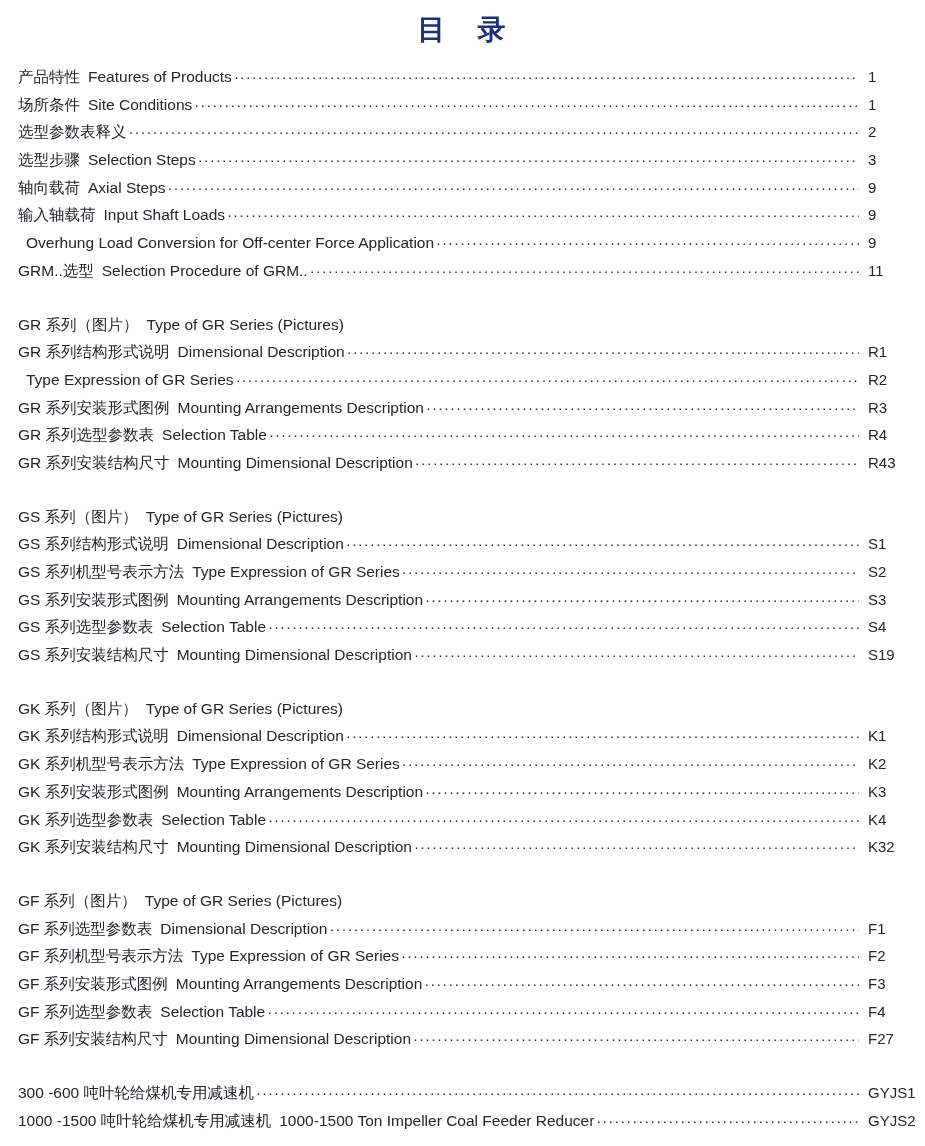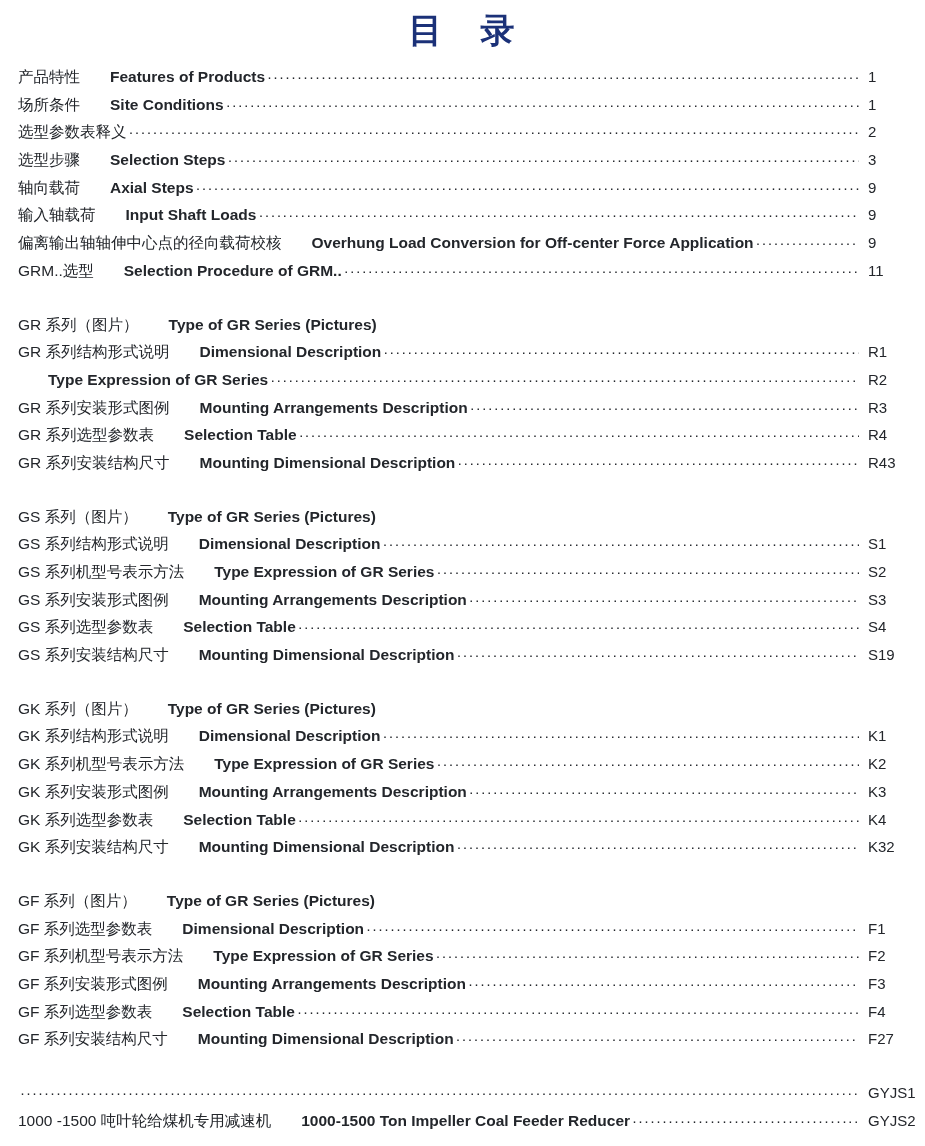--- a/index.html
+++ b/index.html
@@ -16,39 +16,39 @@
   .page {
     box-sizing: border-box;
     width: 925px;
     height: 1146px;
     padding: 10px 0 0 18px;
   }
   .title {
     margin: 0 0 13px 0;
     padding-right: 18px;
     text-align: center;
-    font-size: 34px;
+    font-size: 28px;
     line-height: 40px;
     font-weight: bold;
     color: #1b3178;
     letter-spacing: 2px;
   }
   .section { margin-top: 26px; }
   .section:first-child { margin-top: 0; }
   .row {
     display: flex;
     align-items: center;
     line-height: 27.7px;
     height: 27.7px;
     font-size: 15.5px;
     color: #23262b;
     white-space: nowrap;
   }
   .zh { flex: 0 0 auto; }
-  .en { flex: 0 0 auto; margin-left: 30px; font-weight: bold; }
+  .en { flex: 0 0 auto; margin-left: 8px; }
   .dots {
     flex: 1 1 auto;
     overflow: hidden;
     margin: 0 9px 0 2px;
     font-size: 15px;
     letter-spacing: 1px;
     color: #23262b;
   }
   .pageno {
     flex: 0 0 57px;
@@ -93,21 +93,20 @@
           <span class="dots">····································································································································································································································································</span>
           <span class="pageno">9</span>
         </div>
         <div class="row">
           <span class="zh">输入轴载荷</span>
           <span class="en">Input Shaft Loads</span>
           <span class="dots">····································································································································································································································································</span>
           <span class="pageno">9</span>
         </div>
         <div class="row">
-          <span class="zh">偏离输出轴轴伸中心点的径向载荷校核</span>
           <span class="en">Overhung Load Conversion for Off-center Force Application</span>
           <span class="dots">····································································································································································································································································</span>
           <span class="pageno">9</span>
         </div>
         <div class="row">
           <span class="zh">GRM..选型</span>
           <span class="en">Selection Procedure of GRM..</span>
           <span class="dots">····································································································································································································································································</span>
           <span class="pageno">11</span>
         </div>
@@ -250,20 +249,21 @@
         </div>
         <div class="row">
           <span class="zh">GF 系列安装结构尺寸</span>
           <span class="en">Mounting Dimensional Description</span>
           <span class="dots">····································································································································································································································································</span>
           <span class="pageno">F27</span>
         </div>
       </div>
       <div class="section">
         <div class="row">
+          <span class="zh">300 -600 吨叶轮给煤机专用减速机</span>
           <span class="dots">····································································································································································································································································</span>
           <span class="pageno">GYJS1</span>
         </div>
         <div class="row">
           <span class="zh">1000 -1500 吨叶轮给煤机专用减速机</span>
           <span class="en">1000-1500 Ton Impeller Coal Feeder Reducer</span>
           <span class="dots">····································································································································································································································································</span>
           <span class="pageno">GYJS2</span>
         </div>
       </div>

